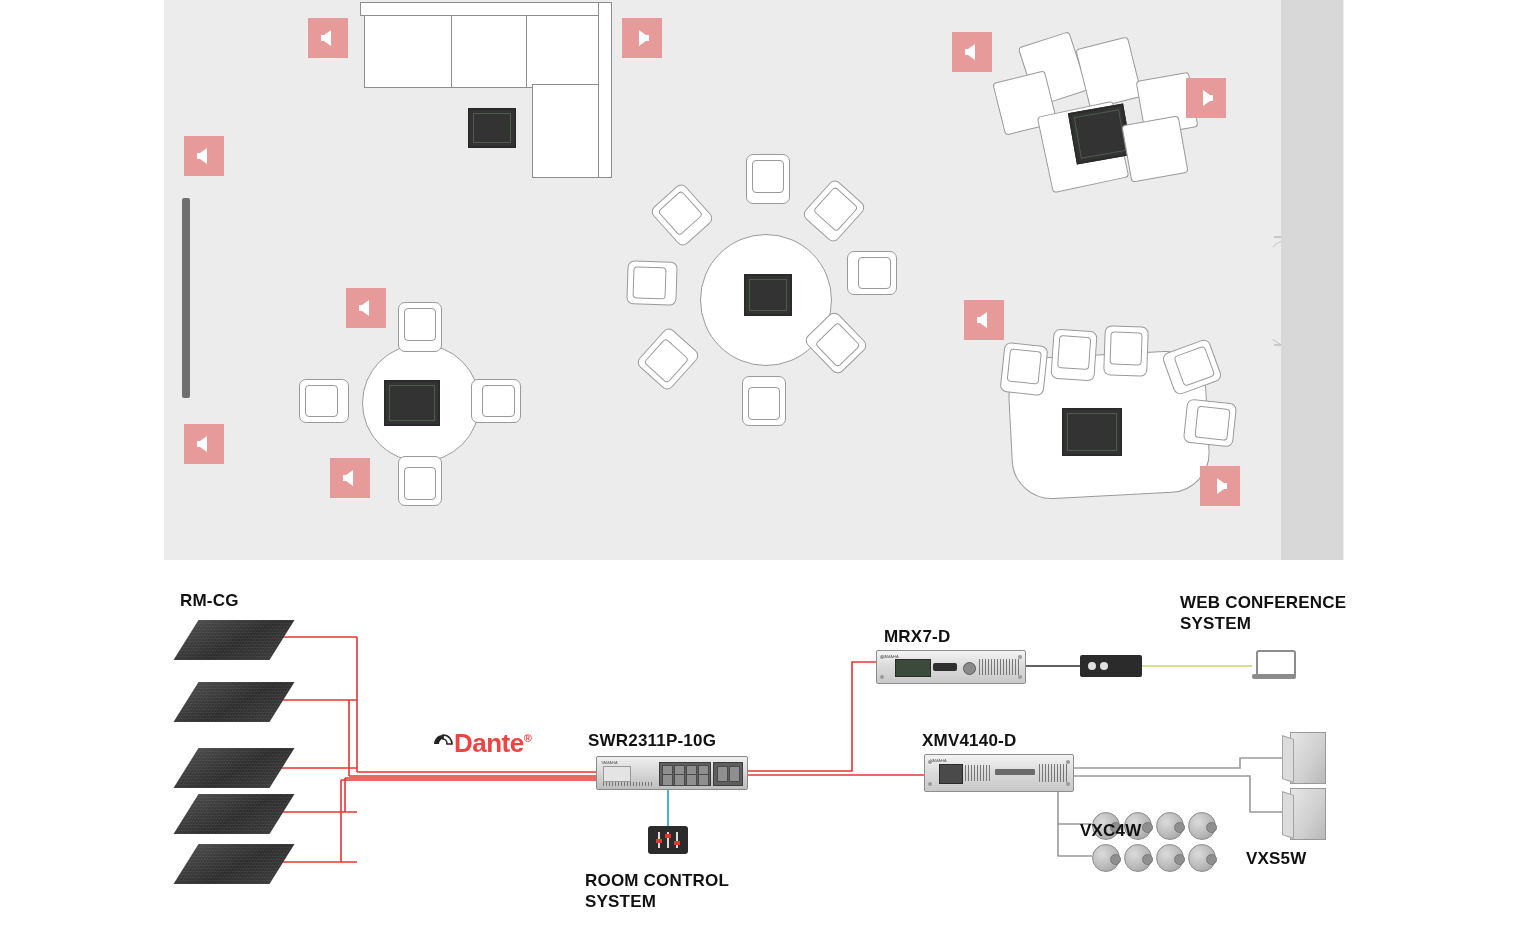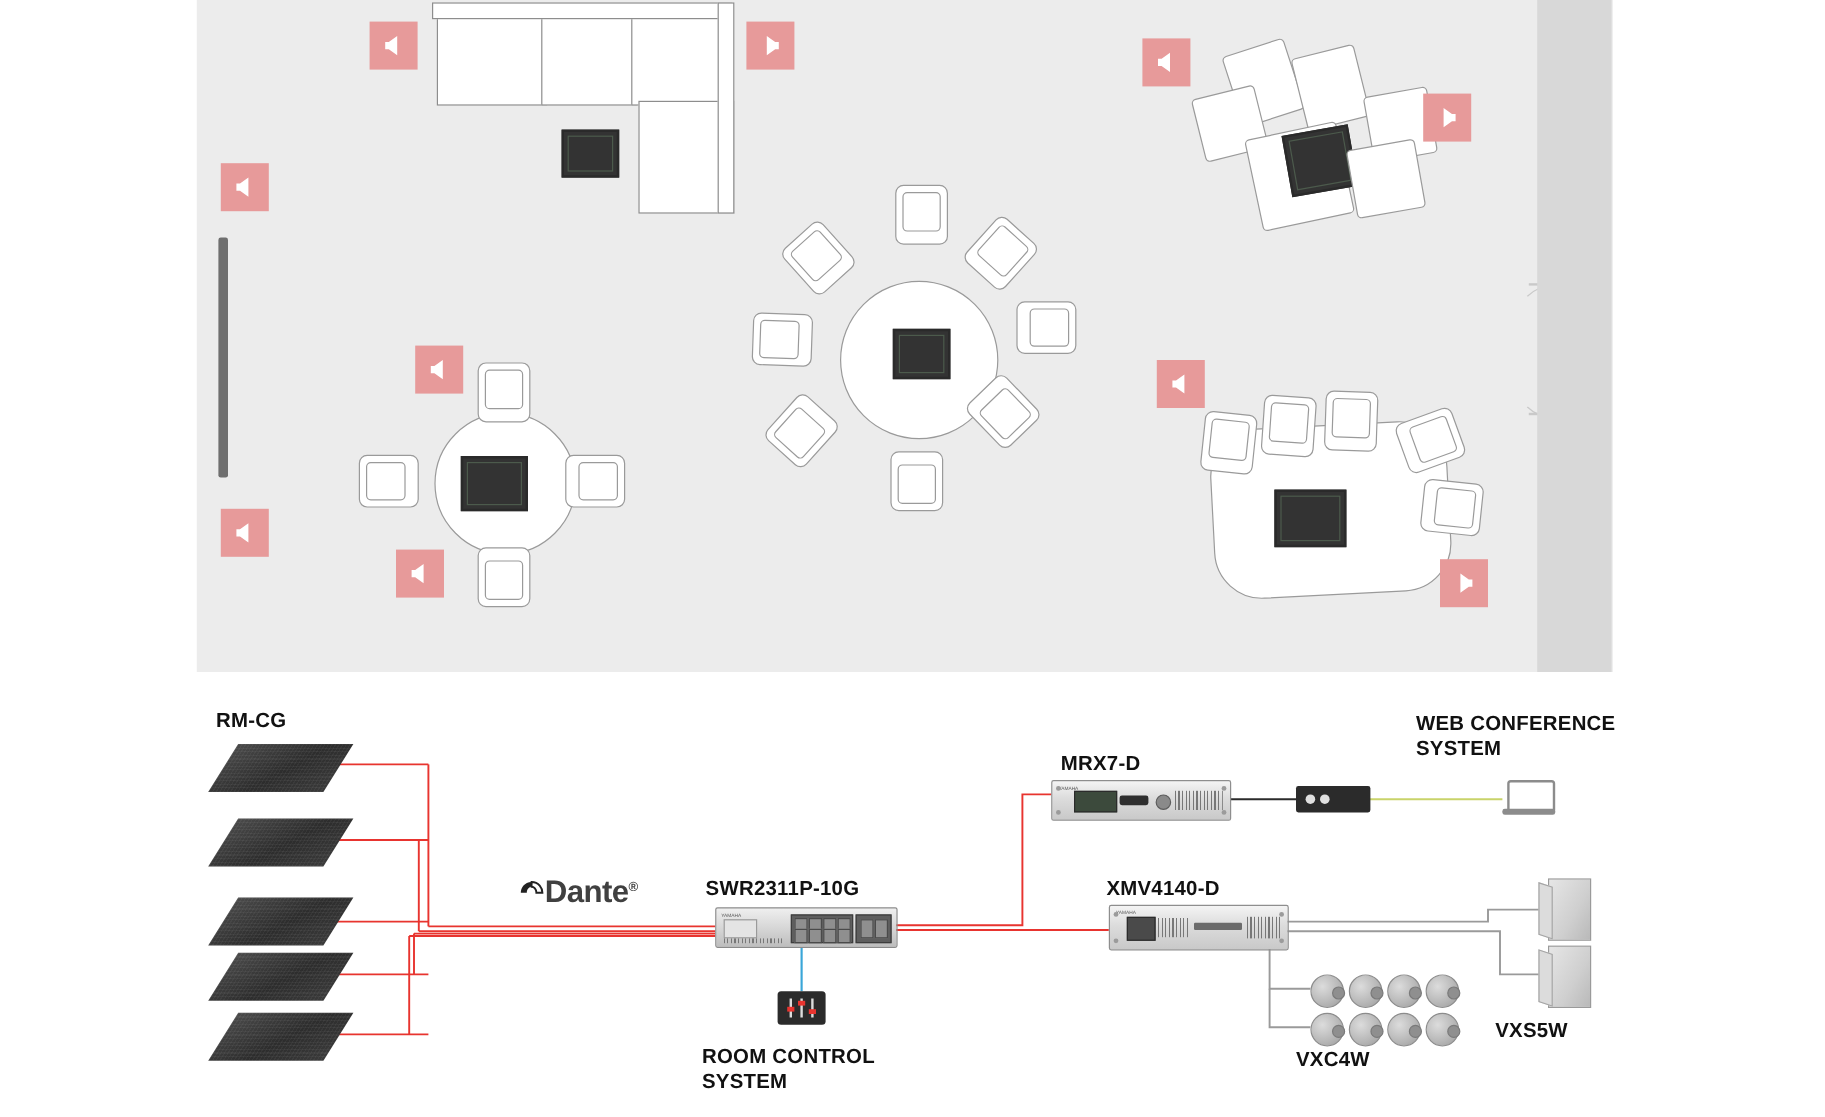--- a/index.html
+++ b/index.html
@@ -222,21 +222,21 @@
     width:10px;height:42px;
     background:#dcdcdc;
     border:1px solid #a5a5a5;
     transform: skewY(18deg);
   }
 
   .dante-logo {
     position:absolute;
     font-size: 26px;
     font-weight: bold;
-    color:#404040;
+    color:#ef4444;
     letter-spacing:-0.5px;
   }
   svg.lines {
     position:absolute;
     left:0; top:0;
     width:1521px; height:931px;
     pointer-events:none;
   }
 </style>
 </head>
@@ -501,19 +501,19 @@
   </div>
 
   <div class="ceil-spk" style="left:1092px;top:812px;"></div>
   <div class="ceil-spk" style="left:1124px;top:812px;"></div>
   <div class="ceil-spk" style="left:1156px;top:812px;"></div>
   <div class="ceil-spk" style="left:1188px;top:812px;"></div>
   <div class="ceil-spk" style="left:1092px;top:844px;"></div>
   <div class="ceil-spk" style="left:1124px;top:844px;"></div>
   <div class="ceil-spk" style="left:1156px;top:844px;"></div>
   <div class="ceil-spk" style="left:1188px;top:844px;"></div>
-  <div class="label center" style="left:1080px;top:872px;width:120px;">VXC4W</div>
+  <div class="label center" style="left:1080px;top:820px;width:120px;">VXC4W</div>
 
   <div class="wall-spk" style="left:1290px;top:732px;"></div>
   <div class="wall-spk" style="left:1290px;top:788px;"></div>
   <div class="label center" style="left:1246px;top:848px;width:130px;">VXS5W</div>
 
 </div>
 
 </body></html>

